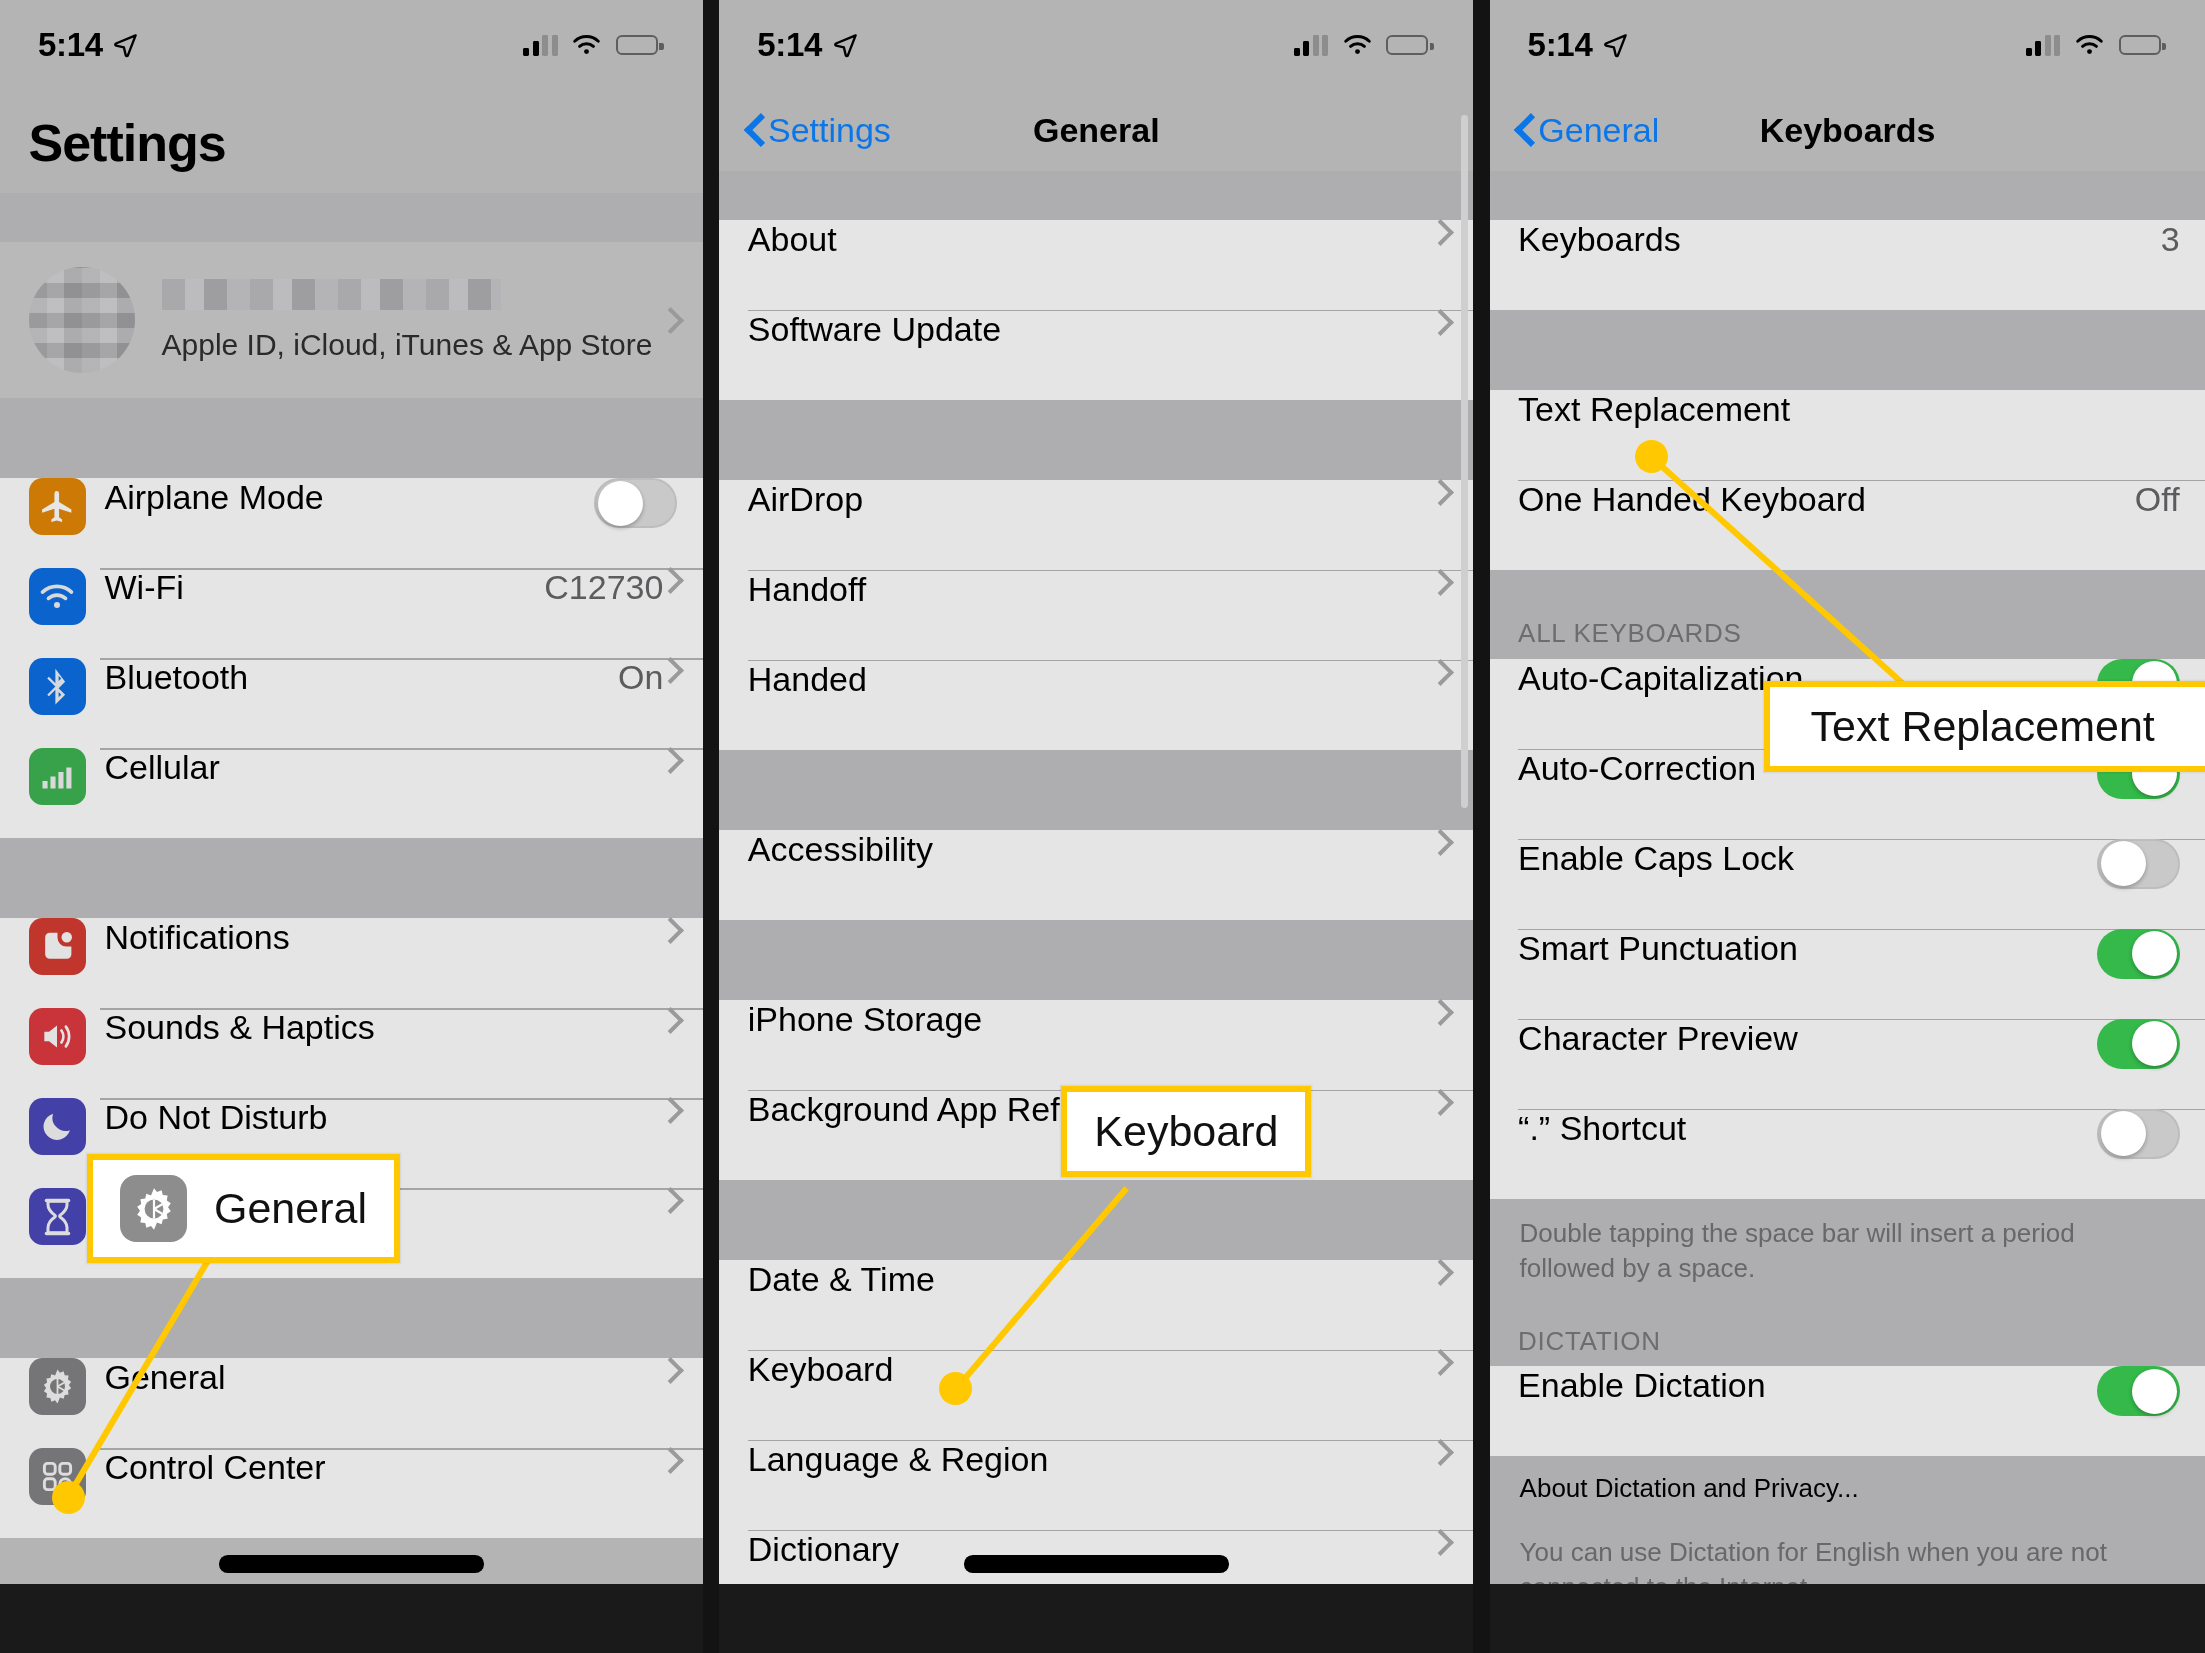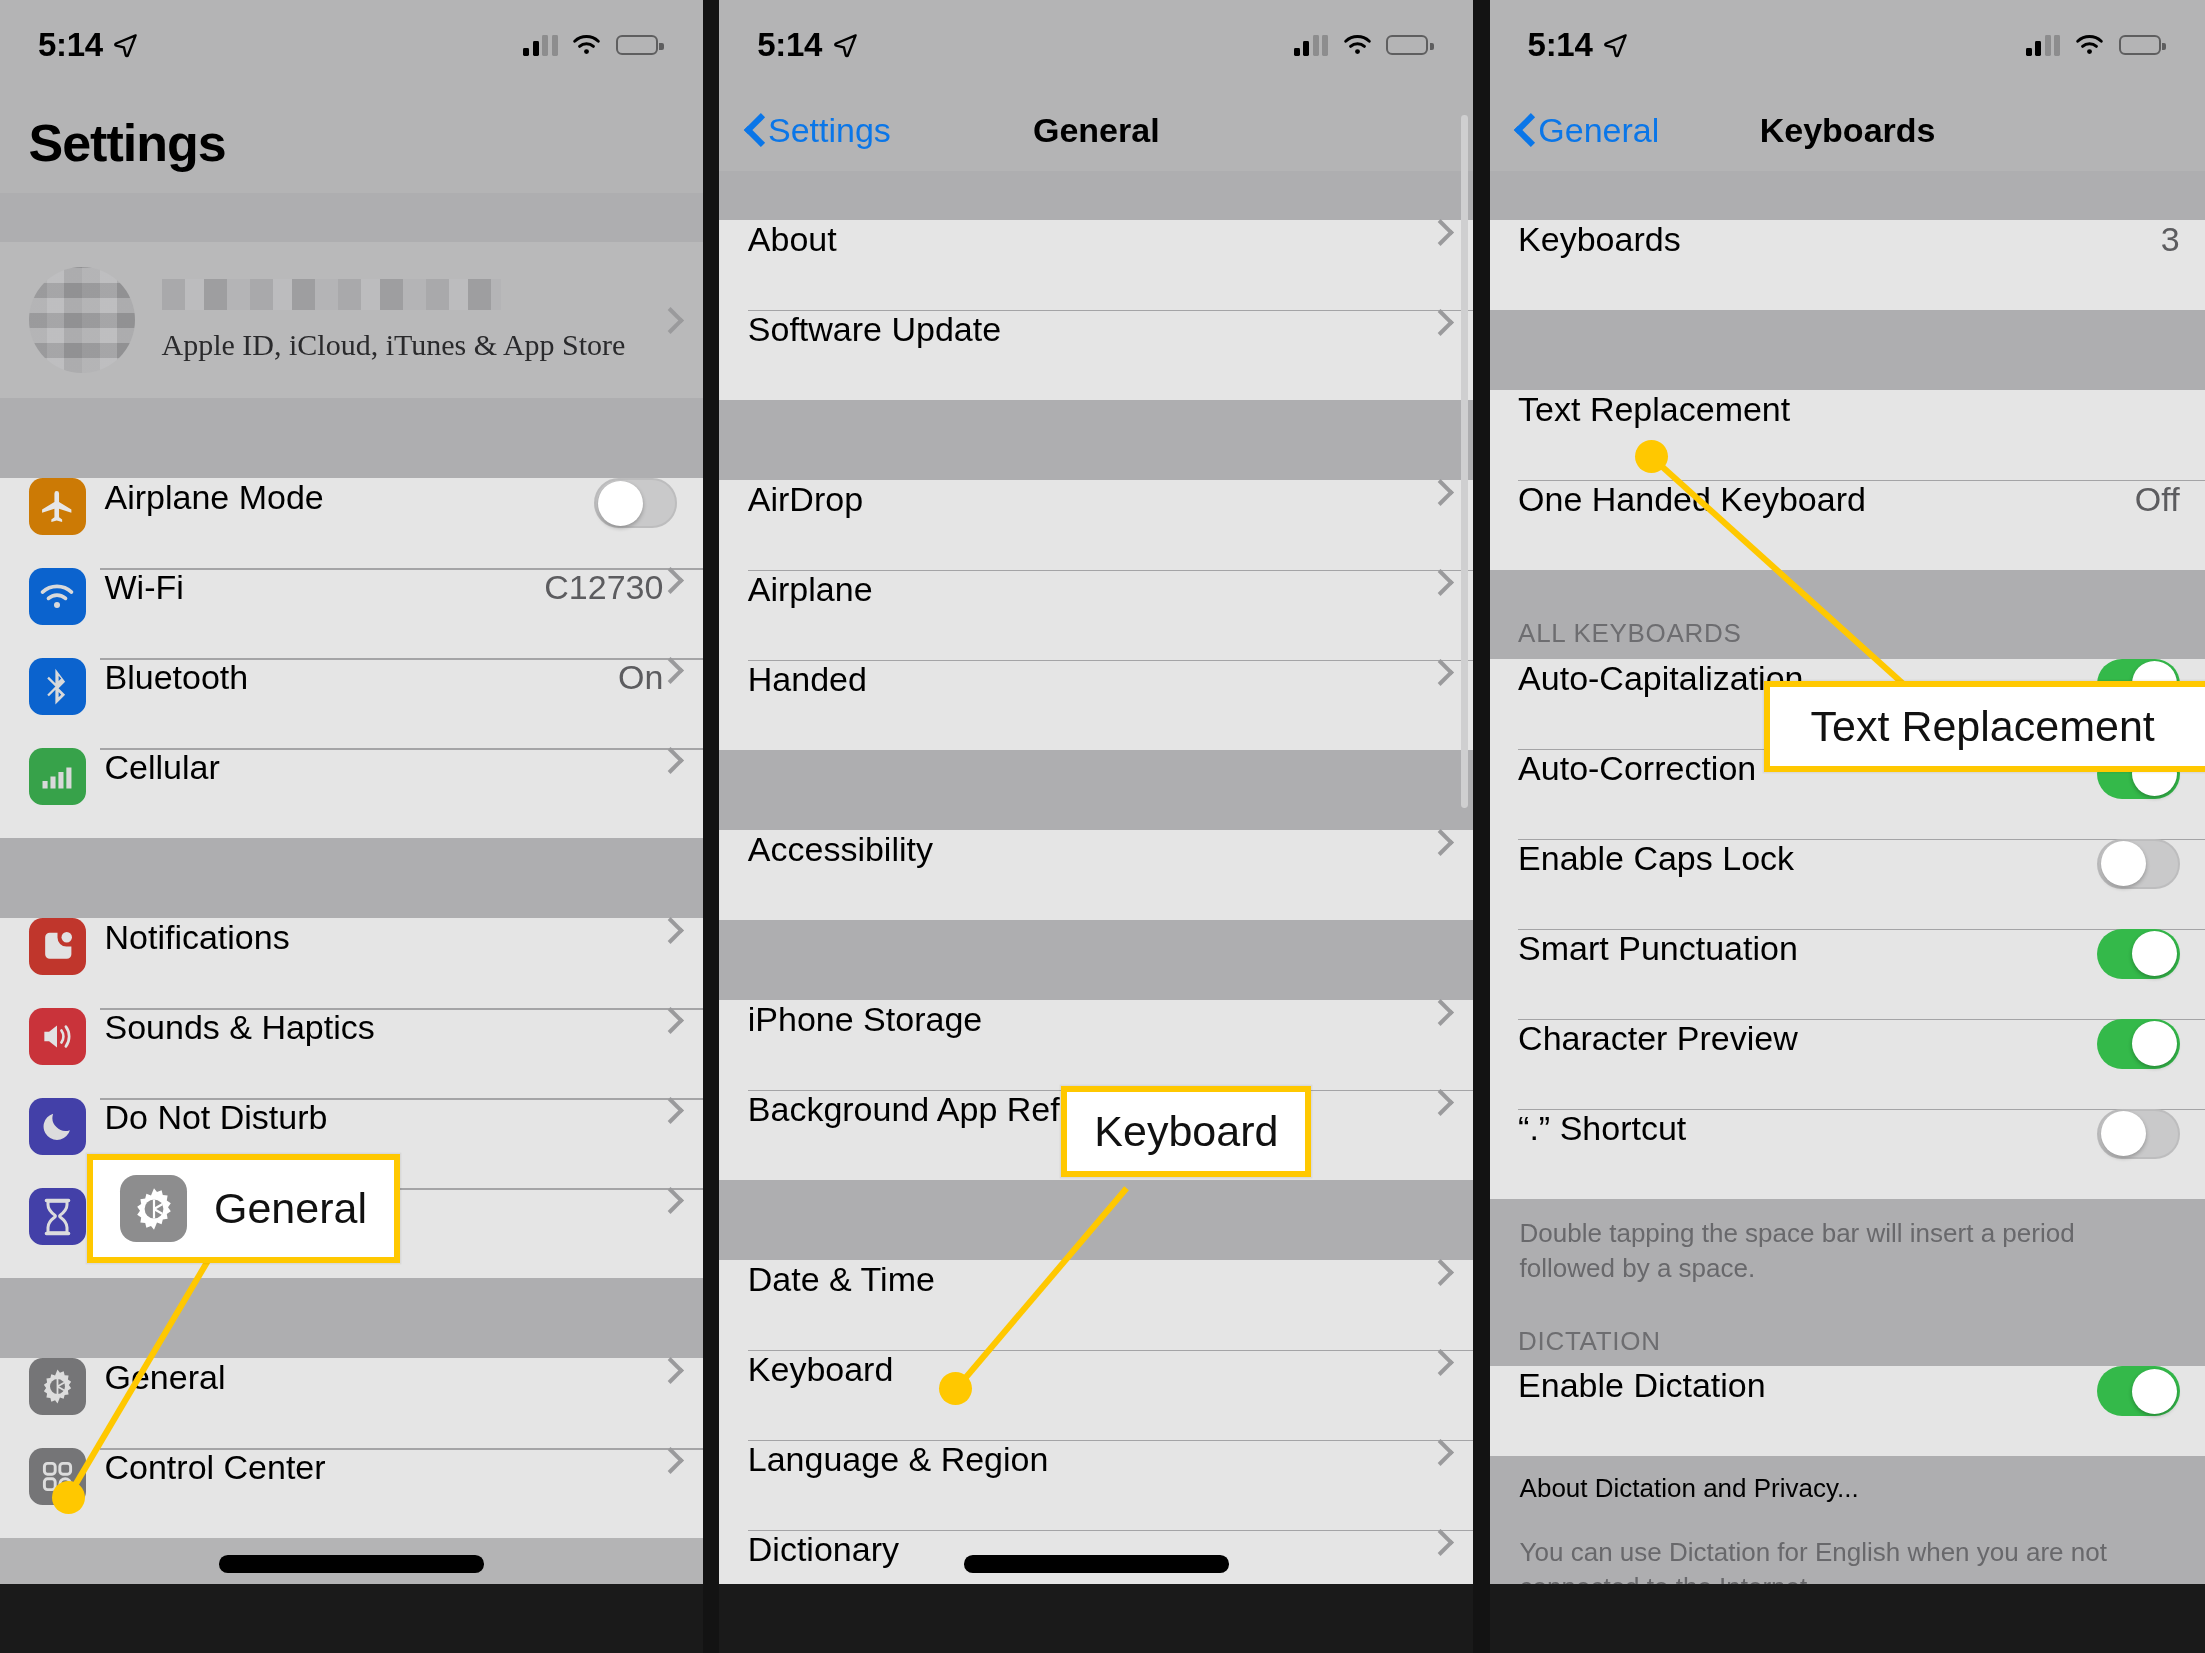--- a/index.html
+++ b/index.html
@@ -73,21 +73,21 @@
   .tgl.on .knob{right:2.7px;}
   .tgl.off .knob{left:2px;top:0.7px;}
 
   
   .appleid{display:flex;align-items:center;min-height:156px;padding:0 26px 0 28.5px;background:#b9b9ba;position:relative;}
   .avatar{width:106px;height:106px;border-radius:50%;margin-right:27px;flex:0 0 auto;
           background:
             repeating-linear-gradient(90deg,#a4a4a6 0 17.7px,#b0b0b2 17.7px 35px,#9a9a9c 35px 53px),
             repeating-linear-gradient(0deg,rgba(255,255,255,.18) 0 15px,rgba(0,0,0,.06) 15px 30px);
           background-blend-mode:overlay;}
-  .aid-txt{flex:1 1 auto;font-family:Liberation Serif, serif;}
+  .aid-txt{flex:1 1 auto;}
   .aid-name{width:339px;height:31px;margin-bottom:17.7px;
      background:repeating-linear-gradient(90deg,#a9a9ab 0 23px,#bcbcbe 23px 42px,#9e9ea0 42px 65px,#b4b4b6 65px 88px);}
   .aid-sub{font-size:30px;color:#2a2a2c;}
 
   
   .homebar{position:absolute;bottom:11px;left:0;right:0;display:flex;justify-content:center;}
   .homebar .bar{width:265px;height:17.7px;border-radius:8.8px;background:#000;}
 
   
   .scrollhint{position:absolute;right:5.4px;top:115px;width:6.8px;height:693px;border-radius:3.4px;background:#cfcfd0;}
@@ -343,21 +343,21 @@
     </div>
 
     <div class="spacer tall"></div>
 
     <div class="group">
       <div class="row">
         <span class="rl">AirDrop</span>
         <span class="chev"></span>
       </div>
       <div class="row">
-        <span class="rl">Airplane</span>
+        <span class="rl">Handoff</span>
         <span class="chev"></span>
       </div>
       <div class="row">
         <span class="rl">Handed</span>
         <span class="chev"></span>
       </div>
     </div>
 
     <div class="spacer tall"></div>
 

